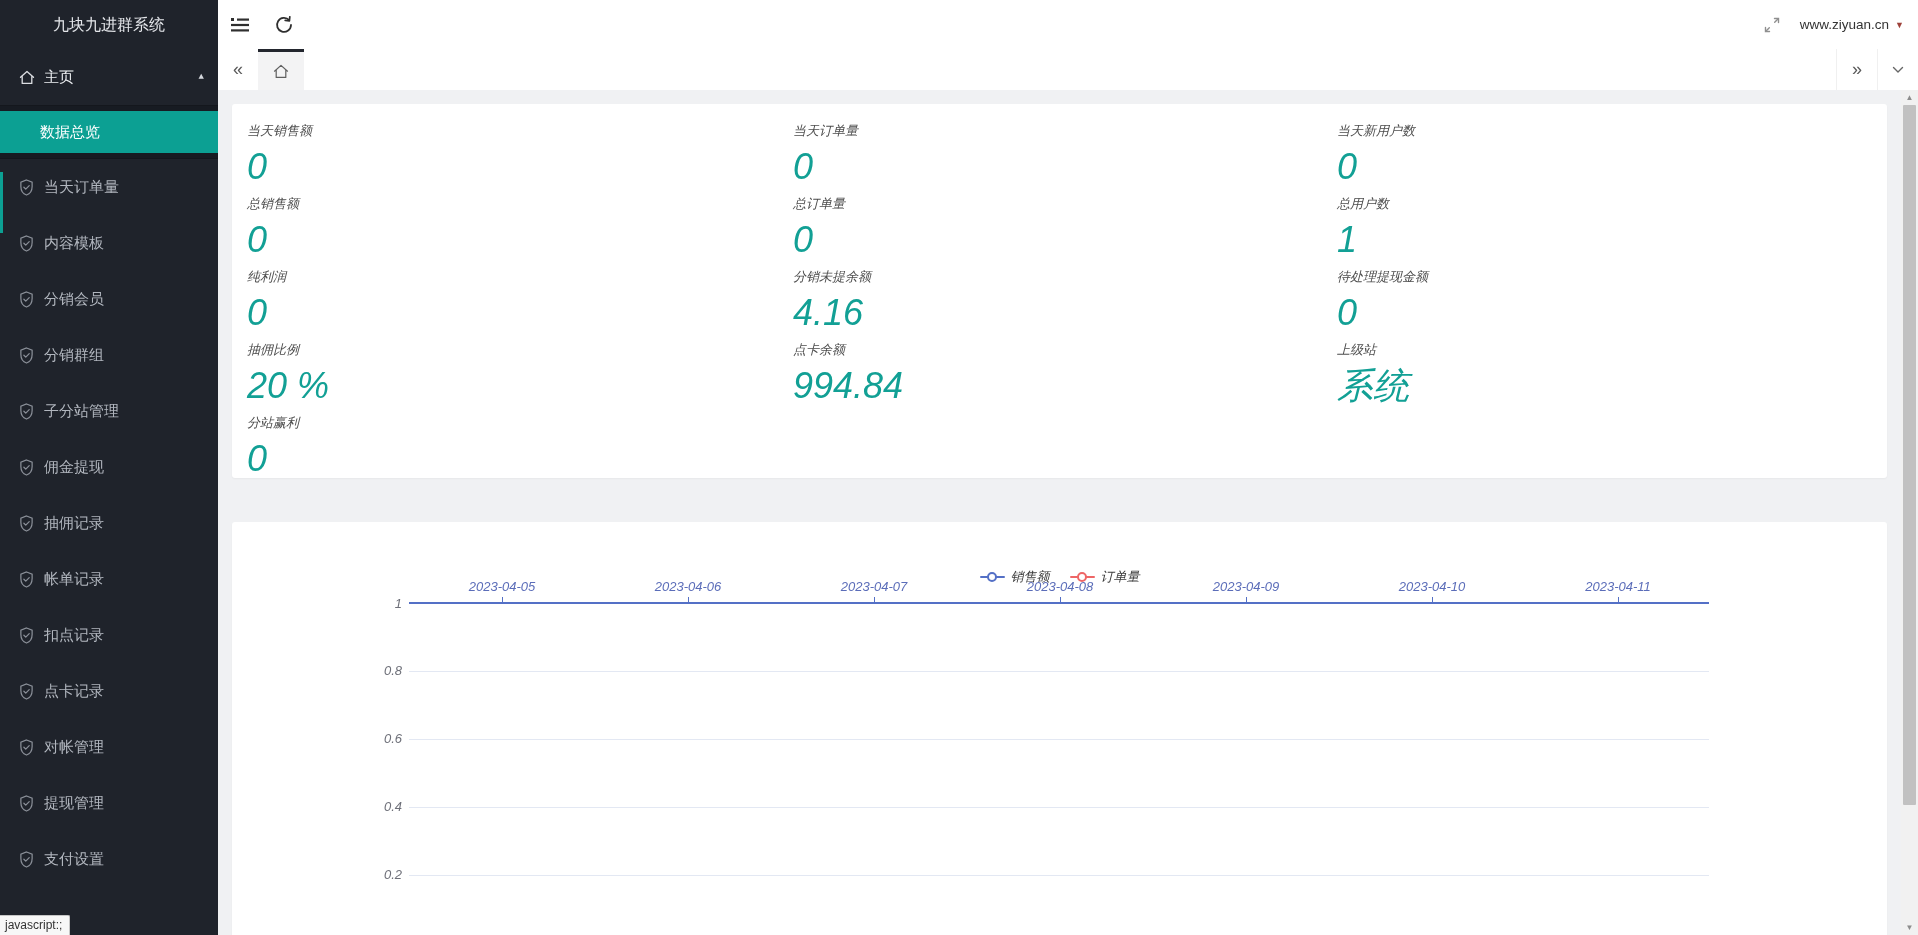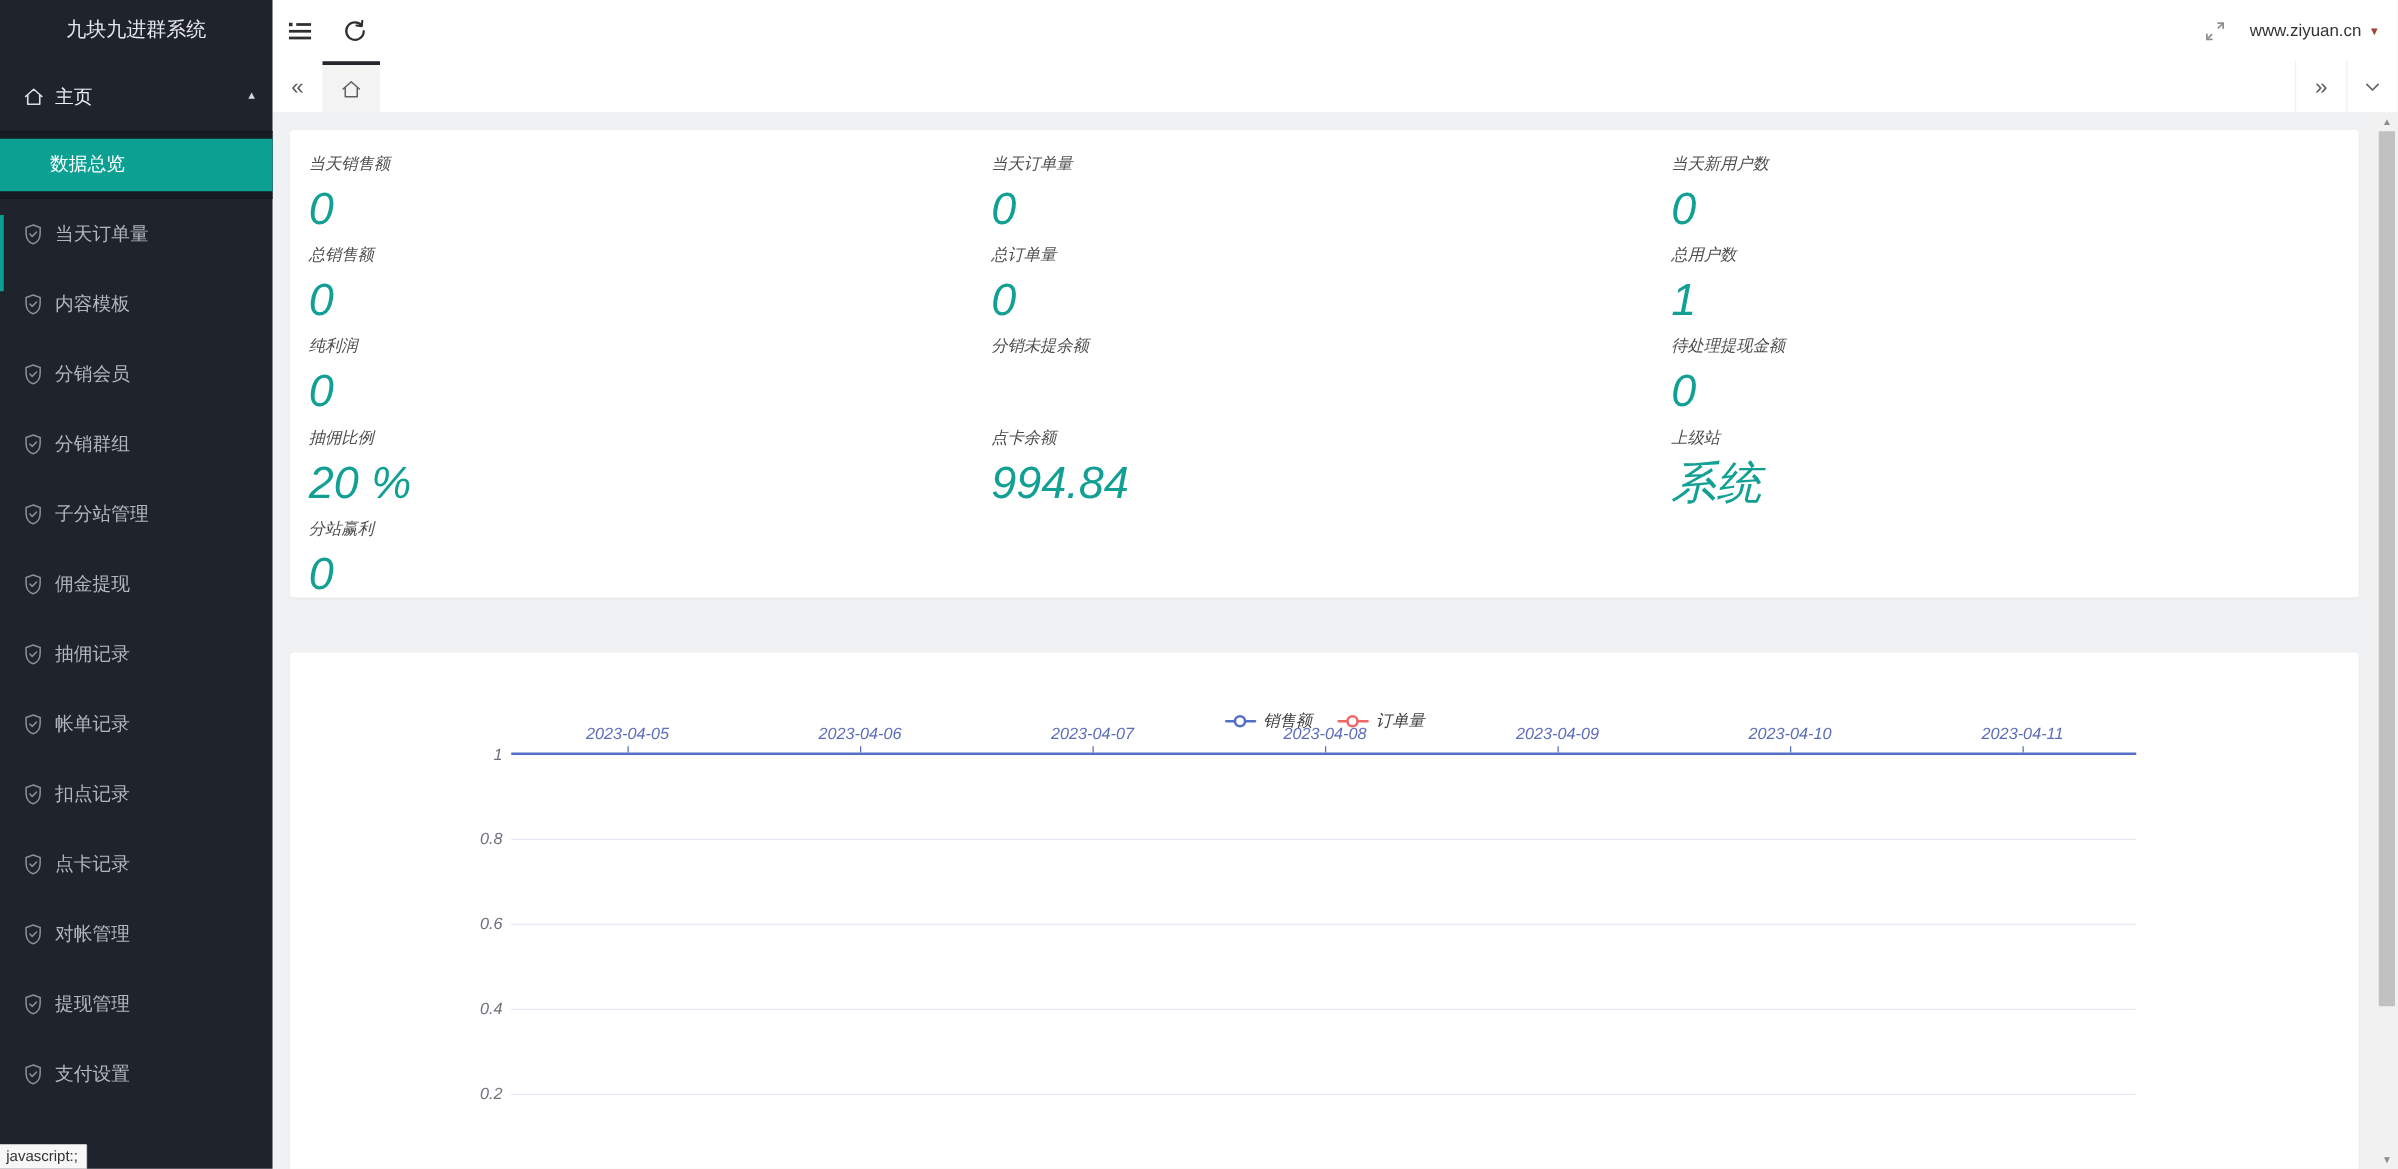--- a/index.html
+++ b/index.html
@@ -289,20 +289,21 @@
         <div class="stat-cell">
           <div class="stat-label">当天订单量</div>
           <div class="stat-value">0</div>
         </div>
         <div class="stat-cell">
           <div class="stat-label">总订单量</div>
           <div class="stat-value">0</div>
         </div>
         <div class="stat-cell">
           <div class="stat-label">分销未提余额</div>
+          <div class="stat-value">4.16</div>
         </div>
         <div class="stat-cell">
           <div class="stat-label">点卡余额</div>
           <div class="stat-value">994.84</div>
         </div>
       </div>
       <div class="stat-col c3">
         <div class="stat-cell">
           <div class="stat-label">当天新用户数</div>
           <div class="stat-value">0</div>

